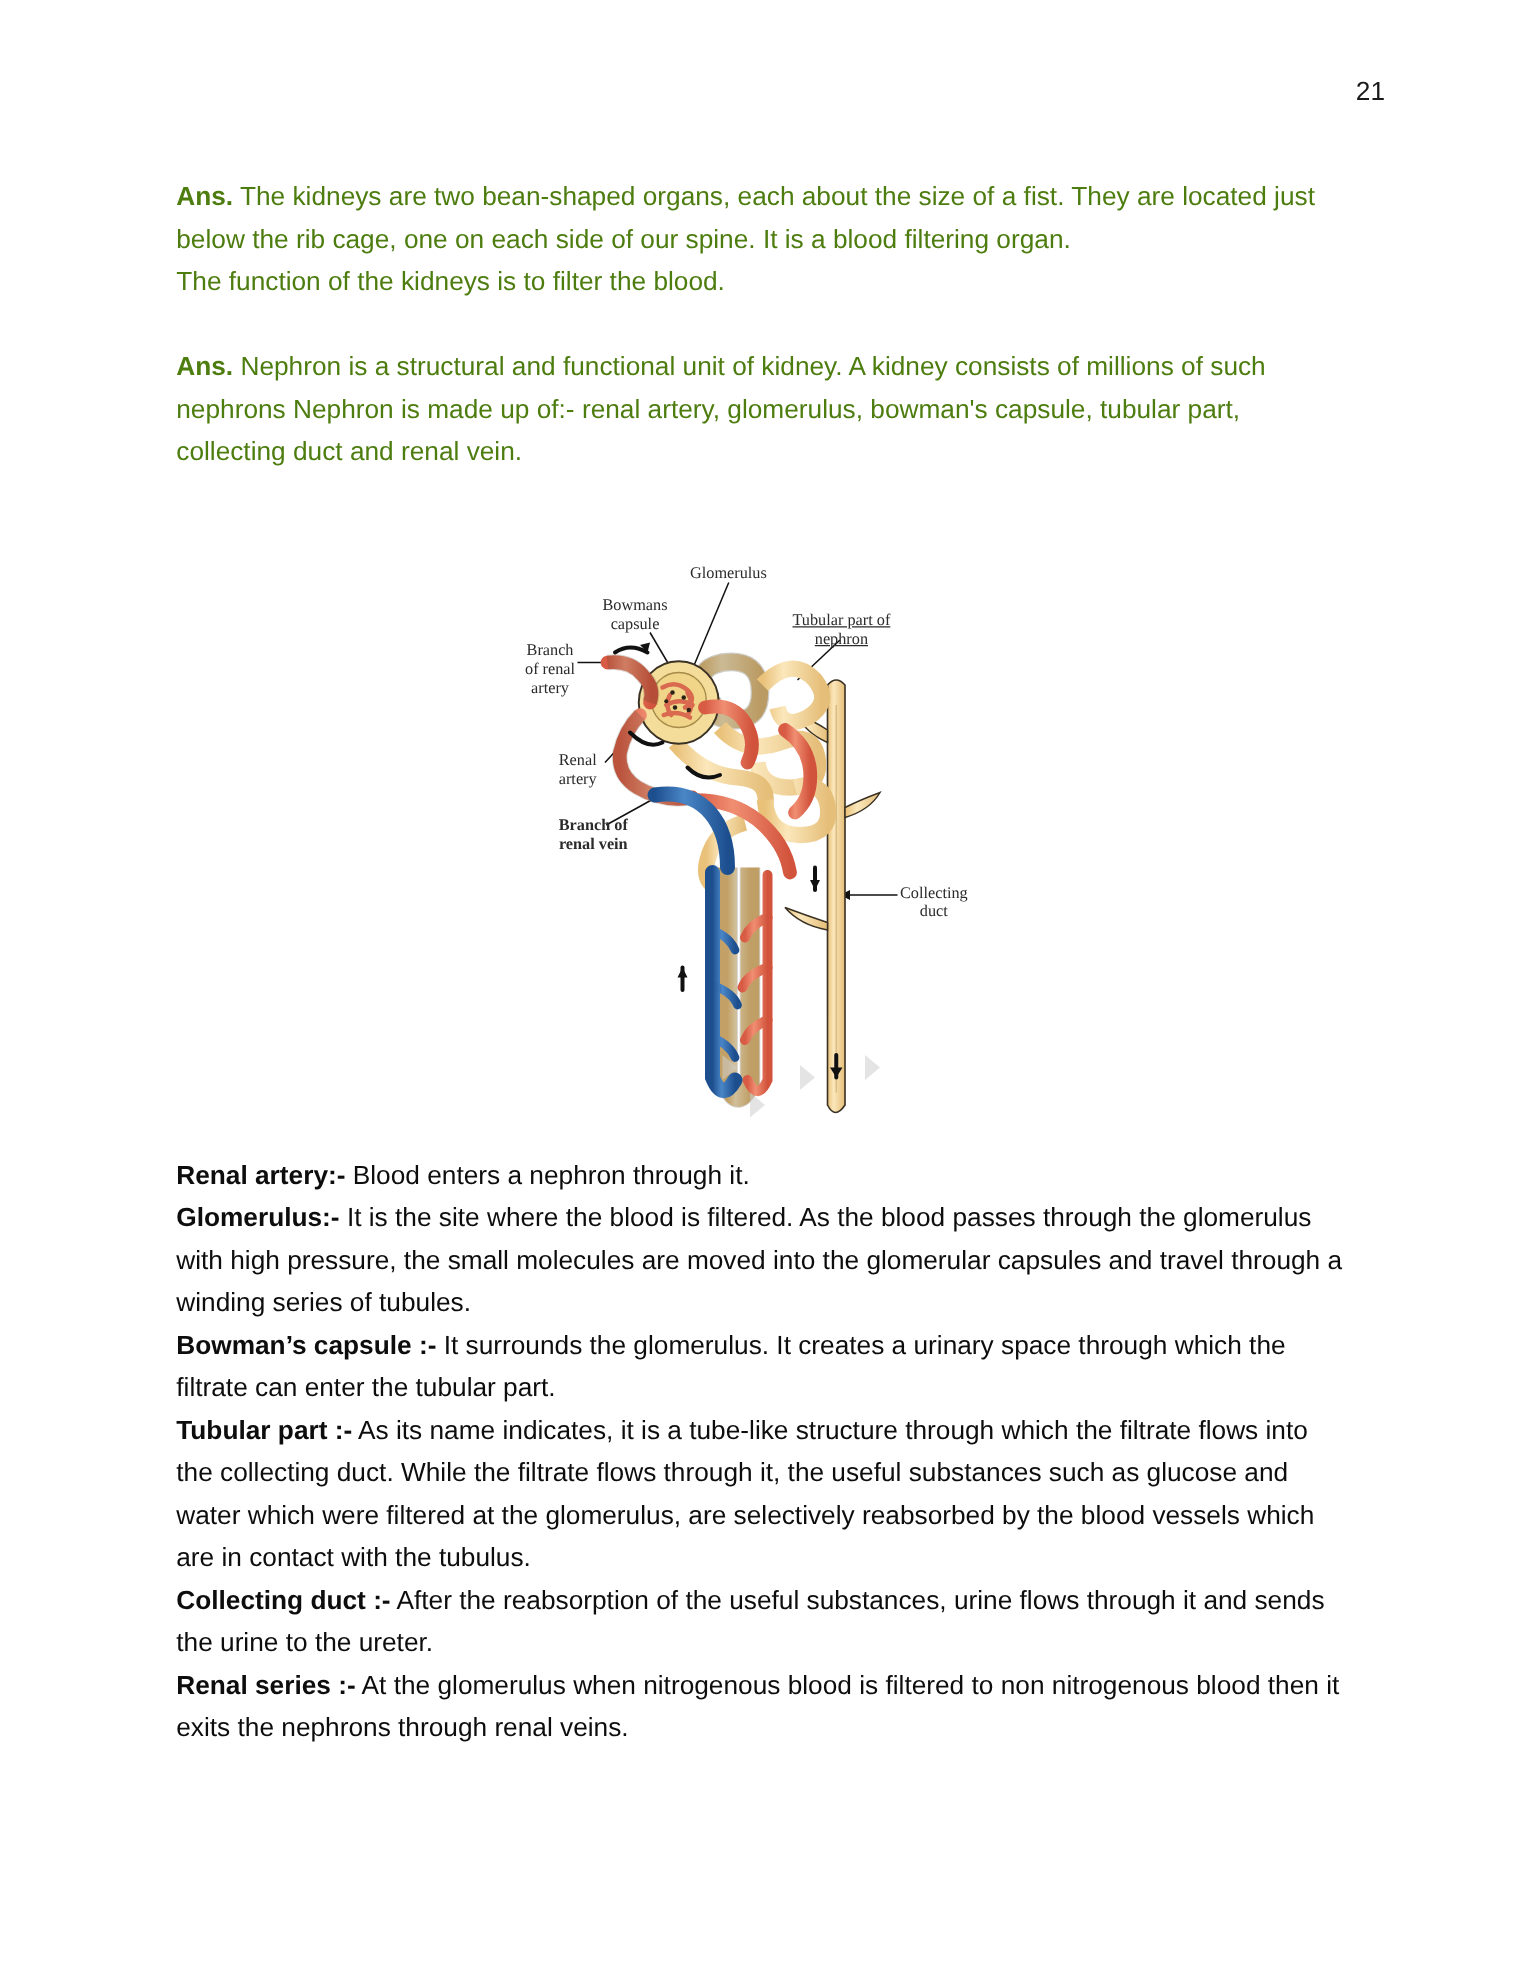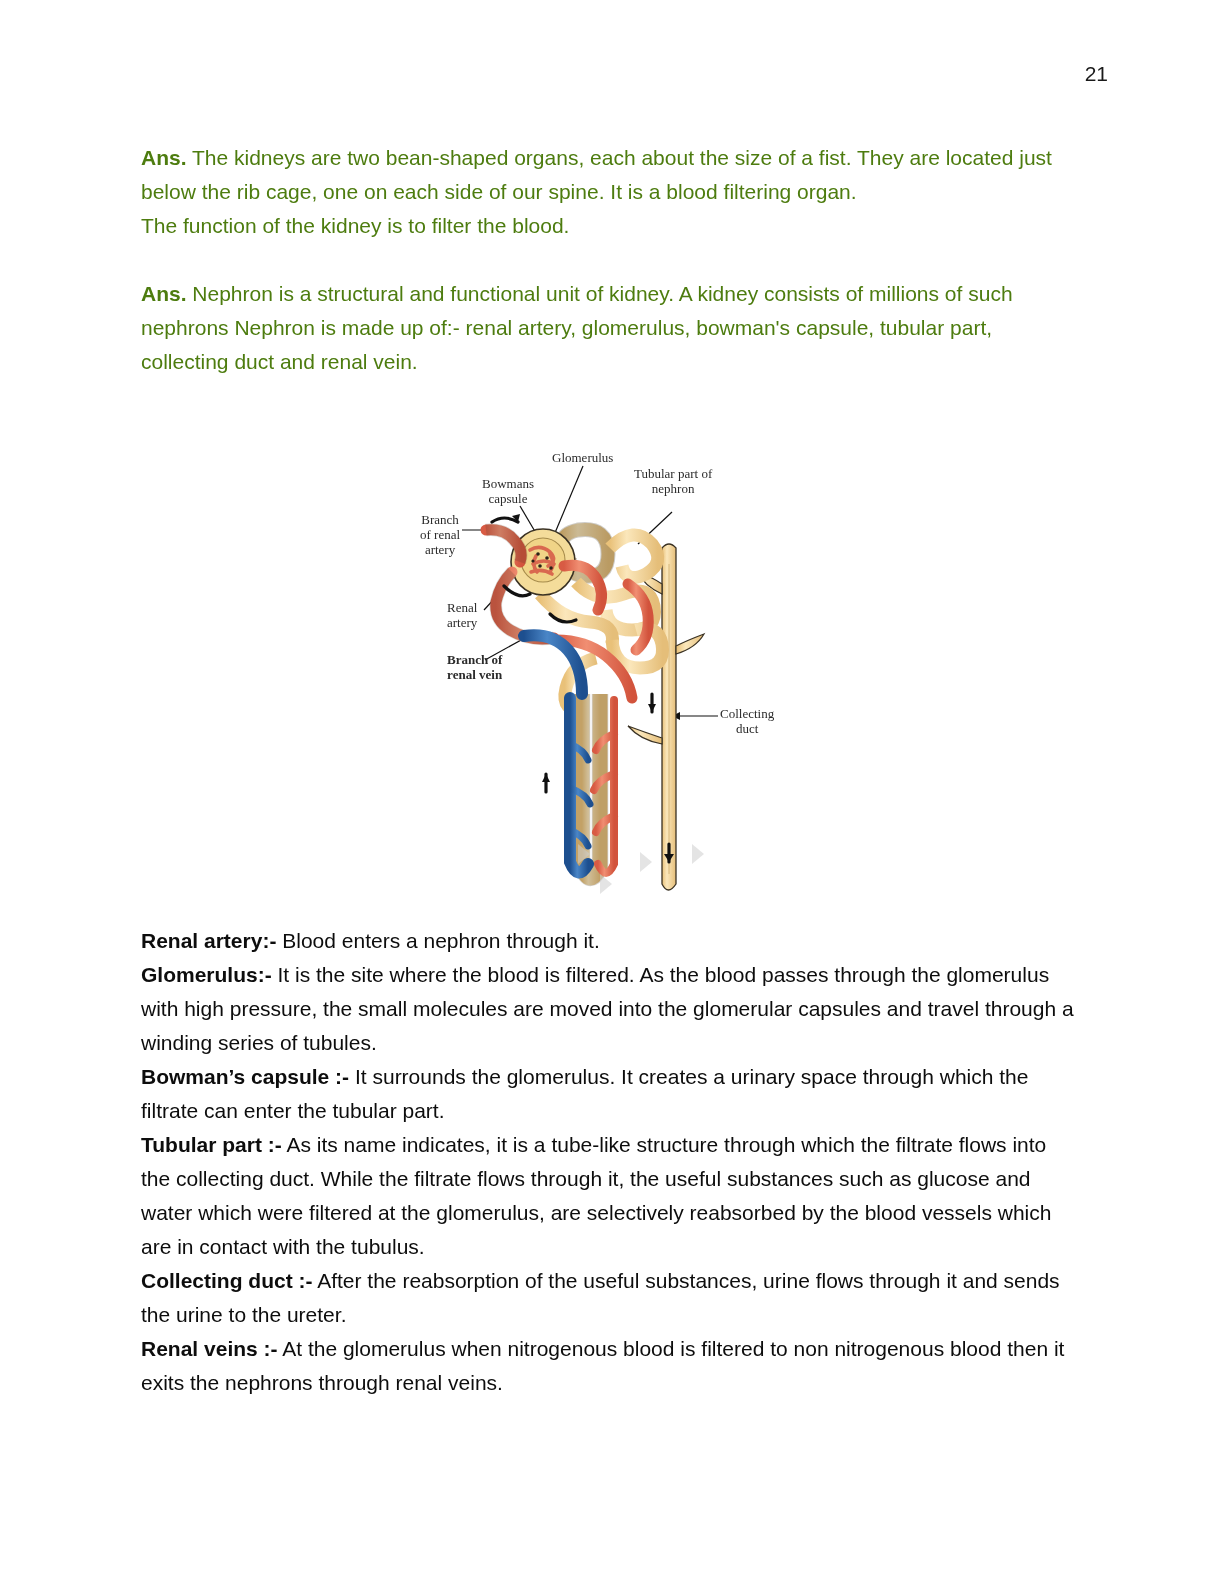--- a/index.html
+++ b/index.html
@@ -74,36 +74,36 @@
   .dlabel {
     position: absolute;
     font-family: "Liberation Serif", serif;
     font-size: 13px;
     line-height: 15px;
     color: #2b2b2b;
     white-space: pre-line;
   }
   .lbl-glomerulus   { left: 152px; top: 6px;  }
   .lbl-bowmans      { left: 82px;  top: 32px; }
-  .lbl-tubular      { left: 234px; top: 22px; }
+  .lbl-tubular      { left: 234px; top: 44px; text-decoration: underline; }
   .lbl-branch-art   { left: 20px;  top: 68px; }
   .lbl-renal-art    { left: 47px;  top: 156px;}
   .lbl-branch-vein  { left: 47px;  top: 208px; font-weight: bold;}
   .lbl-collecting   { left: 320px; top: 262px;}
 </style>
 </head>
 <body>
 
 <div class="page">
 
   <div class="page-number">21</div>
 
   <div class="body-text">
     <p><span class="lead">Ans.</span><span> The kidneys are two bean-shaped organs, each about the size of a fist. They are located just below the rib cage, one on each side of our spine. It is a blood filtering organ.</span></p>
-    <p>The function of the kidney is to filter the blood.</p>
+    <p>The function of the kidneys is to filter the blood.</p>
     <div class="spacer"></div>
     <p><span class="lead">Ans.</span><span> Nephron is a structural and functional unit of kidney. A kidney consists of millions of such nephrons Nephron is made up of:-  renal artery, glomerulus, bowman's capsule, tubular part, collecting duct and renal vein.</span></p>
   </div>
 
   <div class="diagram">
 
     <svg viewBox="0 0 420 470" xmlns="http://www.w3.org/2000/svg">
       <defs>
         <linearGradient id="tubeGrad" x1="0" y1="0" x2="1" y2="0">
           <stop offset="0%" stop-color="#e9c179"></stop>
@@ -252,16 +252,16 @@
     <p><span class="lead">Renal artery:-</span><span> Blood enters a nephron through it.</span></p>
 
     <p><span class="lead">Glomerulus:-</span><span> It is the site where the blood is filtered. As the blood passes through the glomerulus with high pressure, the small molecules are moved into the glomerular capsules and travel through a winding series of tubules.</span></p>
 
     <p><span class="lead">Bowman’s capsule :-</span><span> It surrounds the glomerulus. It creates a urinary space through which the filtrate can enter the tubular part.</span></p>
 
     <p><span class="lead">Tubular part :-</span><span> As its name indicates, it is a tube-like structure through which the filtrate flows into the collecting duct. While the filtrate flows through it, the useful substances such as glucose and water which were filtered at the glomerulus, are selectively reabsorbed by the blood vessels which are in contact with the tubulus.</span></p>
 
     <p><span class="lead">Collecting duct :-</span><span> After the reabsorption of the useful substances, urine flows through it and sends the urine to the ureter.</span></p>
 
-    <p><span class="lead">Renal veins :-</span><span> At the glomerulus when nitrogenous blood is filtered to non nitrogenous blood then it exits the nephrons through renal veins.</span></p>
+    <p><span class="lead">Renal series :-</span><span> At the glomerulus when nitrogenous blood is filtered to non nitrogenous blood then it exits the nephrons through renal veins.</span></p>
   </div>
 
 </div>
 
 </body></html>

